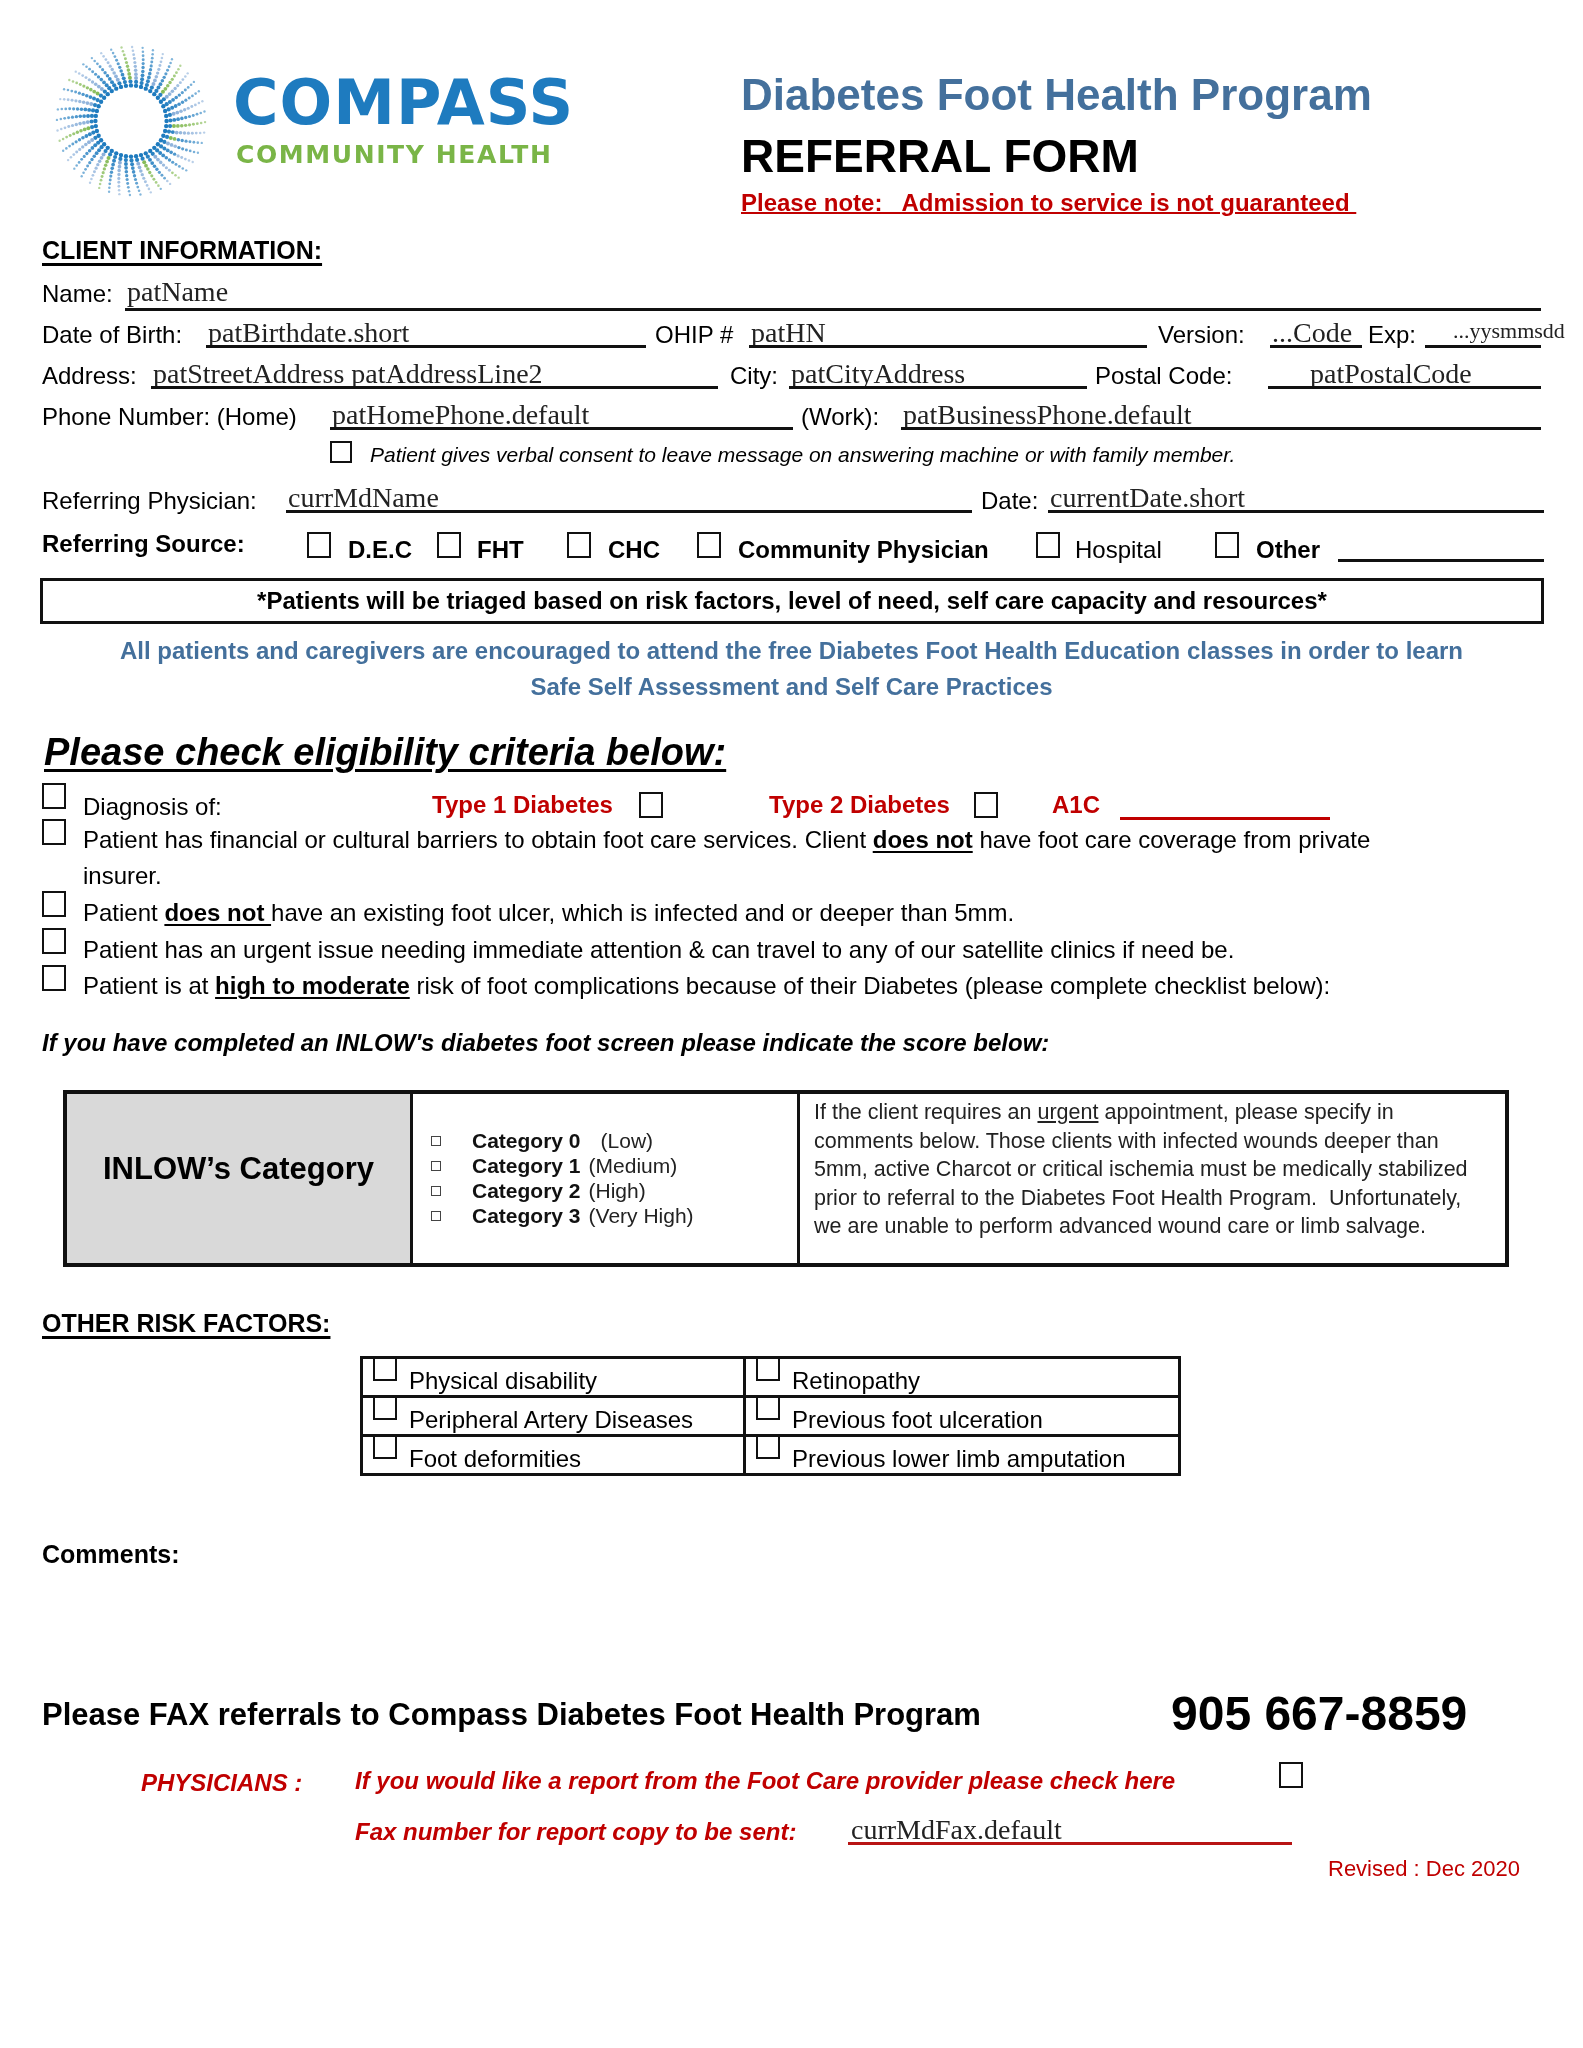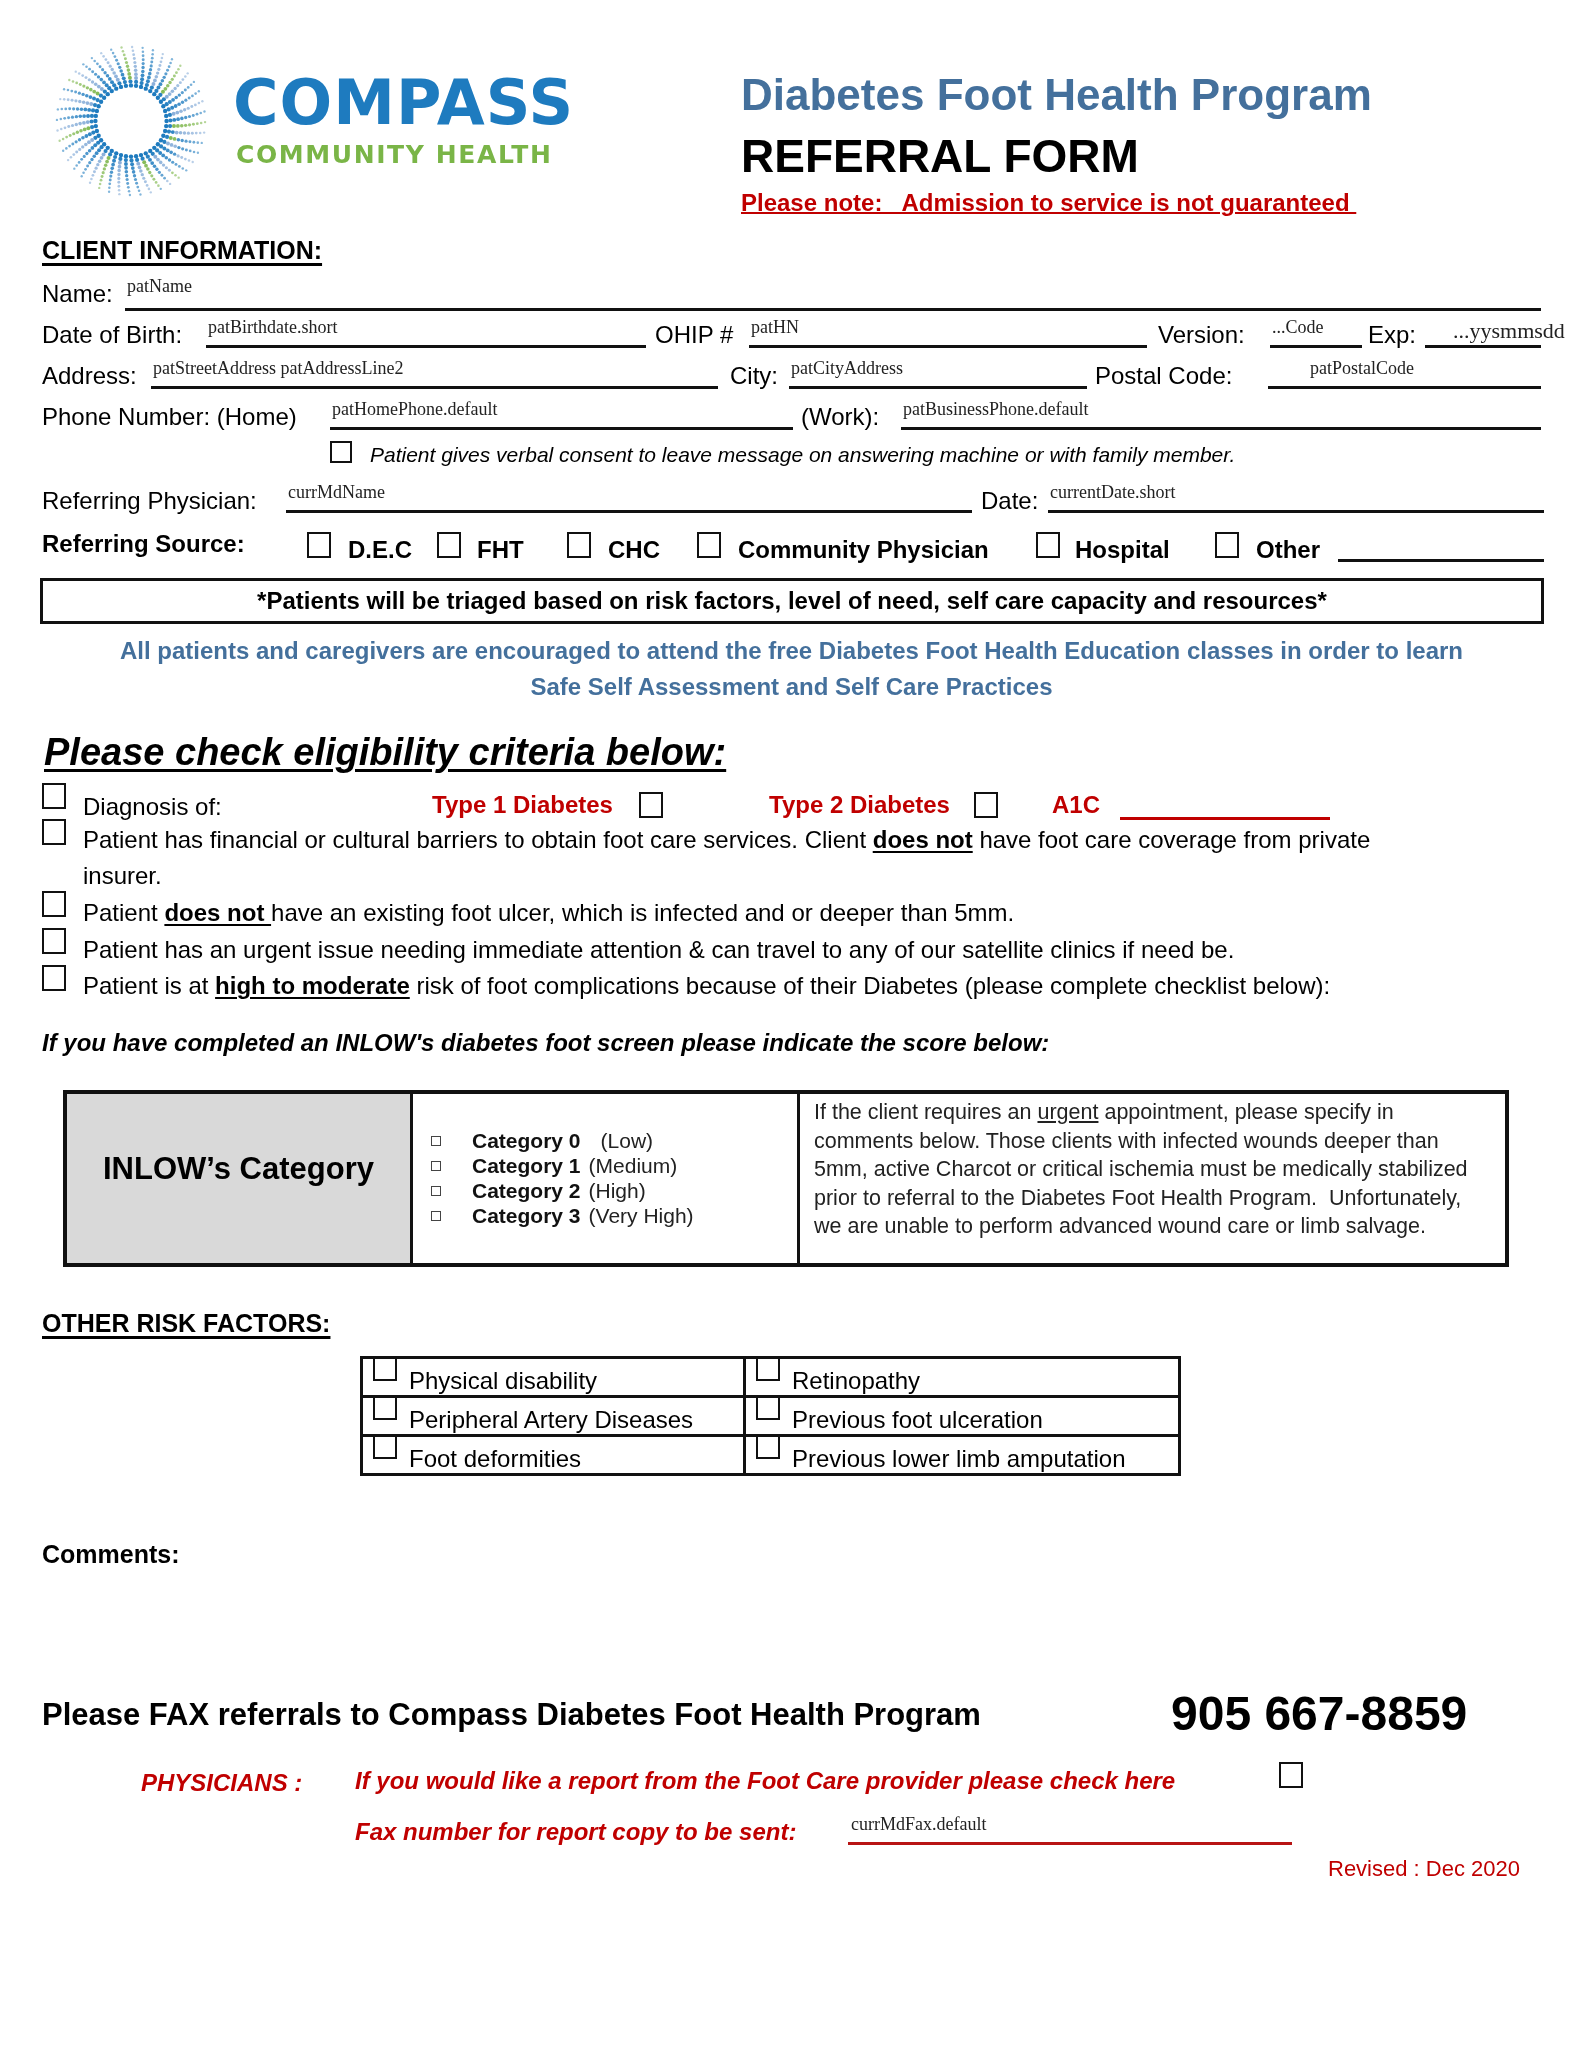--- a/index.html
+++ b/index.html
@@ -1,20 +1,20 @@
 <!DOCTYPE html>
 <html><head>
 <meta charset="utf-8">
 <style>
   html, body { margin:0; padding:0; background:#ffffff; }
   body { width:1583px; height:2048px; position:relative; overflow:hidden;
          font-family:"Liberation Sans", sans-serif; color:#000; }
   .abs { position:absolute; white-space:nowrap; }
   .lbl { font-size:24px; }
-  .val { font-family:"Liberation Serif", serif; font-size:18px; color:#222; }
+  .val { font-family:"Liberation Serif", serif; font-size:28px; color:#222; }
   .uline { position:absolute; height:3px; background:#111; }
   .cb { position:absolute; width:22px; height:22px; border:2.5px solid #111; background:#fff; box-sizing:border-box; }
   .cb-lg { width:24px; height:26px; }
   .red { color:#c00000; }
   u.b { text-decoration:underline; text-decoration-thickness:2px; text-underline-offset:3px; font-weight:bold; }
 
   
   #logo-ring { position:absolute; left:52px; top:42px; width:158px; height:158px; }
   .logo-word { position:absolute; left:233px; top:66px; font-family:"DejaVu Sans", sans-serif; font-weight:bold;
                font-size:62px; color:#1e7bbf; letter-spacing:1px; }
@@ -605,21 +605,21 @@
 <div class="abs lbl" style="left:42px;top:530px;font-weight:bold;">Referring Source:</div>
 <div class="cb cb-lg" style="left:307px;top:532px;"></div>
 <div class="abs lbl" style="left:348px;top:536px;font-weight:bold;">D.E.C</div>
 <div class="cb cb-lg" style="left:437px;top:532px;"></div>
 <div class="abs lbl" style="left:477px;top:536px;font-weight:bold;">FHT</div>
 <div class="cb cb-lg" style="left:567px;top:532px;"></div>
 <div class="abs lbl" style="left:608px;top:536px;font-weight:bold;">CHC</div>
 <div class="cb cb-lg" style="left:697px;top:532px;"></div>
 <div class="abs lbl" style="left:738px;top:536px;font-weight:bold;">Community Physician</div>
 <div class="cb cb-lg" style="left:1036px;top:532px;"></div>
-<div class="abs lbl" style="left:1075px;top:536px;font-weight:bold;">Hospital</div>
+<div class="abs lbl" style="left:1075px;top:536px;font-weight:normal;">Hospital</div>
 <div class="cb cb-lg" style="left:1215px;top:532px;"></div>
 <div class="abs lbl" style="left:1256px;top:536px;font-weight:bold;">Other</div>
 <div class="uline" style="left:1338px;top:559px;width:206px;"></div>
 
 <div class="triage">
     <span>*Patients will be triaged based on risk factors, level of need, self care capacity and resources*</span>
   </div>
 
 <div class="edu" style="top:637px;">All patients and caregivers are encouraged to attend the free Diabetes Foot Health Education classes in order to learn</div>
 <div class="edu" style="top:673px;">Safe Self Assessment and Self Care Practices</div>

